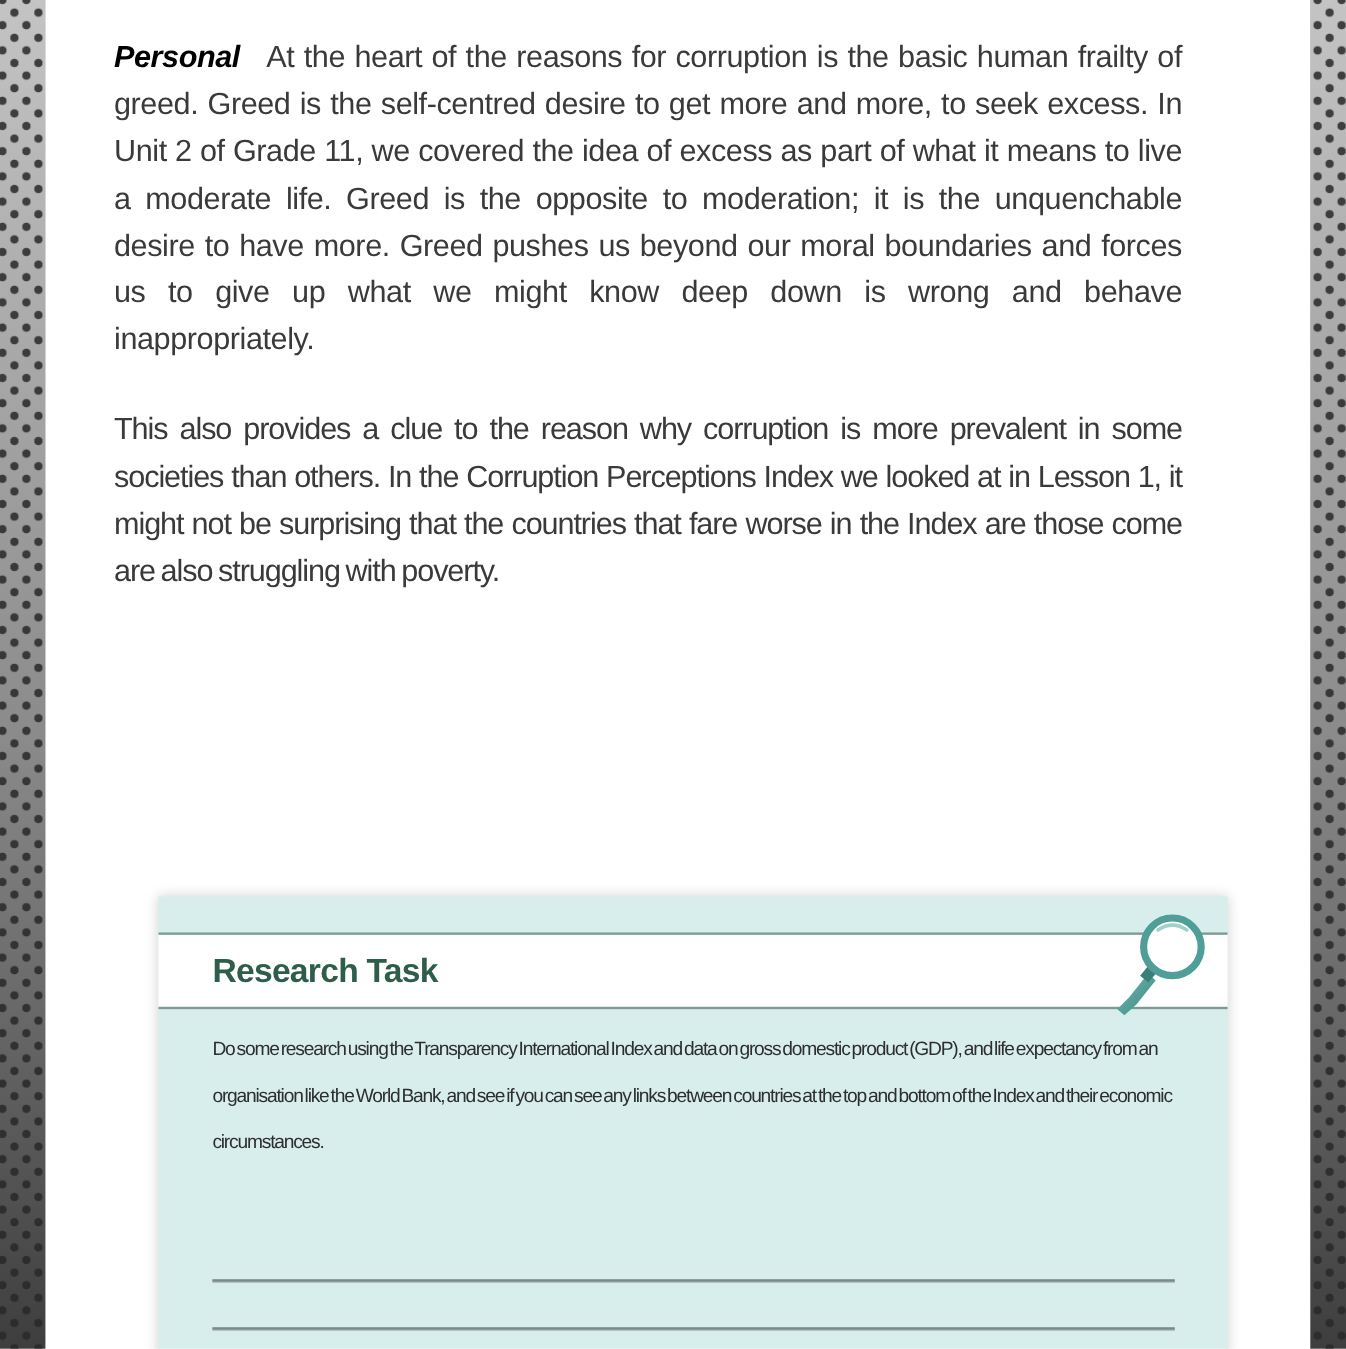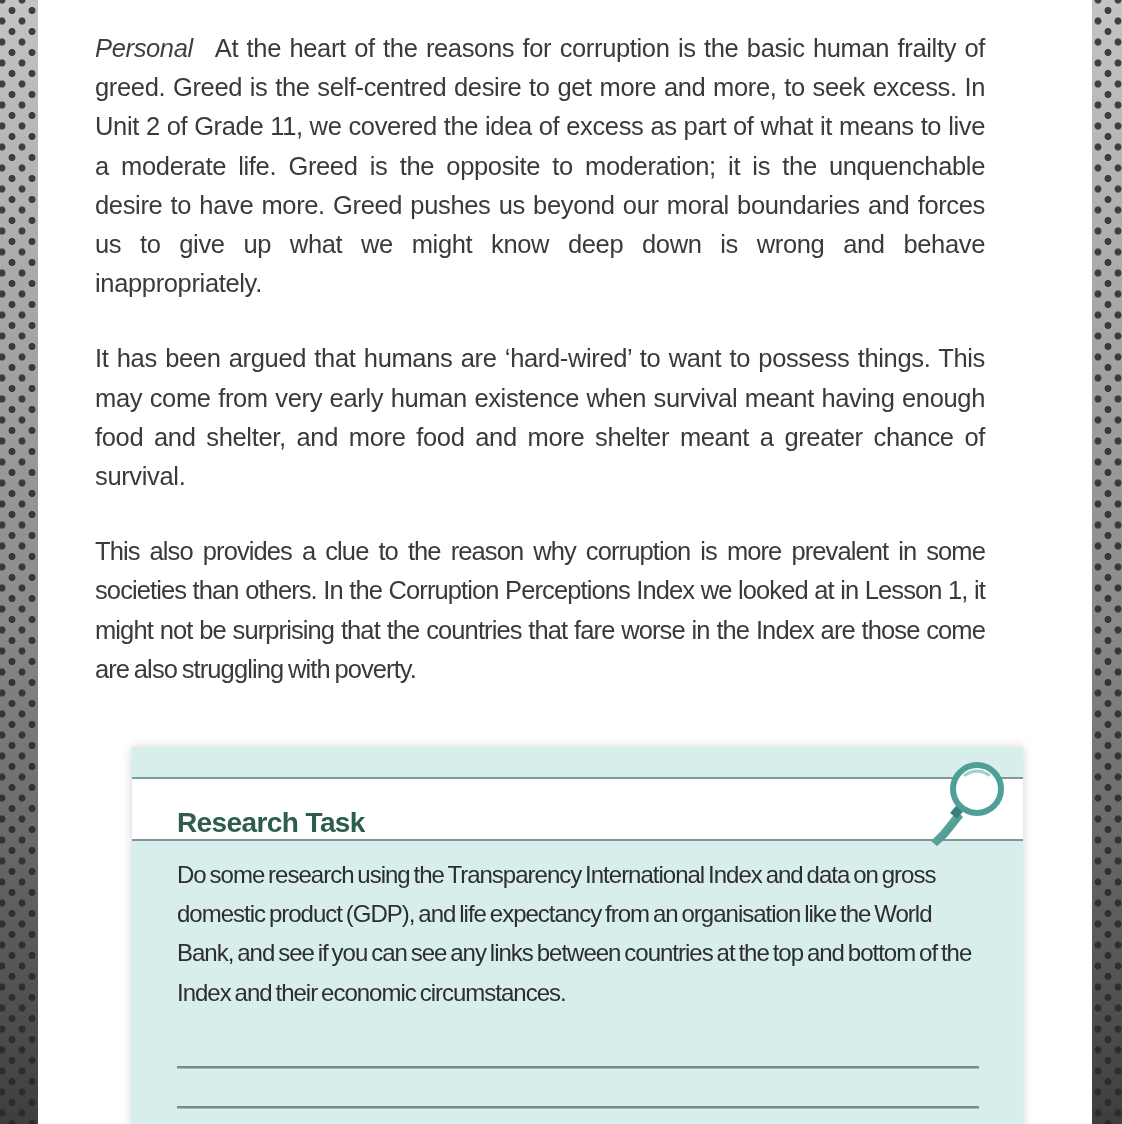--- a/index.html
+++ b/index.html
@@ -22,60 +22,59 @@
   .side.right { right: 0; width: 30px; background-position: 6px 0px, 16px 10.5px, 0 0; }
   .page {
     position: absolute; left: 38px; right: 30px; top: 0; bottom: 0; background: #ffffff;
   }
   .content {
     position: absolute; left: 95px; width: 890px; top: 29px;
     color: #3a3a3a; font-size: 25.5px; line-height: 39.2px;
     text-align: justify; letter-spacing: -0.35px; word-spacing: -0.5px;
   }
   .content p { margin: 0 0 36px 0; }
-  .label-personal { color: #404040; font-style: italic; margin-right: 22px; }
+  .label-personal { color: #000000; font-style: italic; margin-right: 22px; font-weight: bold; }
   .para-condensed { letter-spacing: -0.9px; word-spacing: -1.5px; }
 
   .task-box {
     position: absolute; left: 132px; width: 891px; top: 747px; height: 400px;
     background: #d8eeec;
     box-shadow: 0 0 10px rgba(0,0,0,0.18);
   }
   .task-header {
     position: absolute; left: 0; right: 0; top: 30px; height: 60px;
     background: #ffffff;
     border-top: 2px solid #7d9a94; border-bottom: 2px solid #7d9a94;
   }
   .task-title {
-    position: absolute; left: 45px; top: 28px;
+    position: absolute; left: 45px; top: 14px;
     color: #2e5e4a; font-weight: bold; font-size: 28px; letter-spacing: -0.6px;
   }
   .mag-icon { position: absolute; right: 14px; top: 12px; width: 82px; height: 88px; }
   .task-body {
     position: absolute; left: 45px; width: 805px; top: 108px;
-    color: #2e2e2e; font-size: 24px; line-height: 39.2px;
+    color: #2e2e2e; font-size: 16px; line-height: 39.2px;
     letter-spacing: -1px; word-spacing: -1.8px;
   }
   .answer-line {
     position: absolute; left: 45px; width: 802px; height: 2px; background: #7a8a88;
     box-shadow: 0 1px 0 #aab8b6;
   }
   .answer-line.l1 { top: 319px; }
   .answer-line.l2 { top: 359px; }
 </style>
 </head>
 <body>
 
 <div class="side left"></div>
 <div class="page"></div>
 <div class="side right"></div>
 
 <div class="content">
   <p><span class="label-personal">Personal</span><span>At the heart of the reasons for corruption is the basic human frailty of greed. Greed is the self-centred desire to get more and more, to seek excess. In Unit 2 of Grade 11, we covered the idea of excess as part of what it means to live a moderate life. Greed is the opposite to moderation; it is the unquenchable desire to have more. Greed pushes us beyond our moral boundaries and forces us to give up what we might know deep down is wrong and behave inappropriately.</span></p>
-  <p>It has been argued that humans are ‘hard-wired’ to want to possess things. This may come from very early human existence when survival meant having enough food and shelter, and more food and more shelter meant a greater chance of survival.</p>
   <p class="para-condensed">This also provides a clue to the reason why corruption is more prevalent in some societies than others. In the Corruption Perceptions Index we looked at in Lesson 1, it might not be surprising that the countries that fare worse in the Index are those come are also struggling with poverty.</p>
 </div>
 
 <div class="task-box">
   <div class="task-header">
     <div class="task-title">Research Task</div>
   </div>
   <svg class="mag-icon" viewBox="0 0 82 88">
     <defs>
       <linearGradient id="handleGrad" x1="0" y1="0" x2="1" y2="1">

